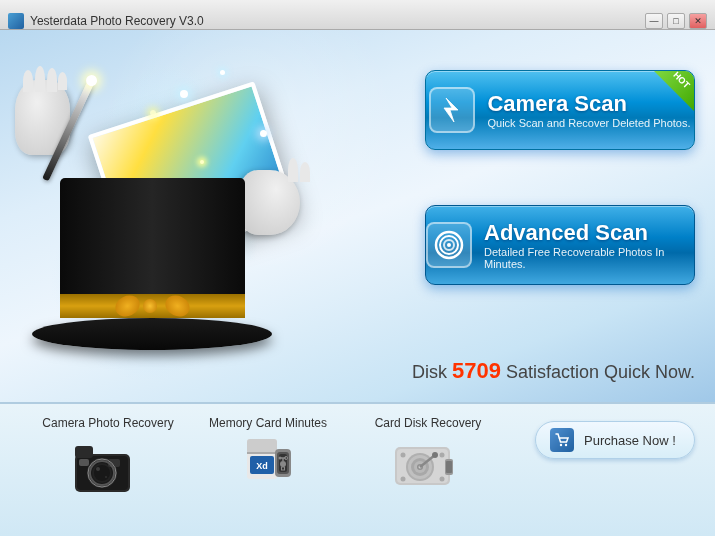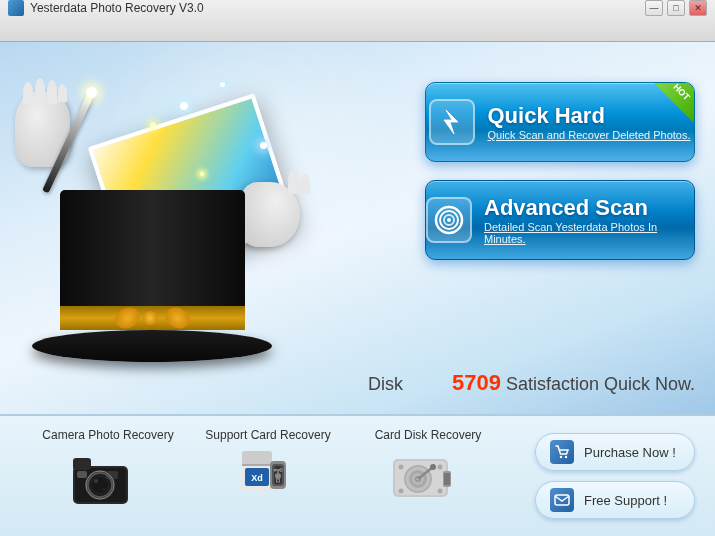--- a/index.html
+++ b/index.html
@@ -7,24 +7,24 @@
       width: 715px;
       height: 536px;
       font-family: Arial, sans-serif;
       overflow: hidden;
       background: #d6e8f5;
     }
 
     
     .titlebar {
       width: 100%;
-      height: 42px;
+      height: 30px;
       background: linear-gradient(to bottom, #f0f0f0, #d8d8d8);
       display: flex;
-      align-items: flex-start;
+      align-items: flex-end;
       justify-content: space-between;
       padding: 0 8px;
       border-bottom: 1px solid #aaa;
     }
     .titlebar-left {
       display: flex;
       align-items: center;
       gap: 6px;
     }
     .titlebar-icon {
@@ -118,20 +118,21 @@
     .quick-scan-btn {
       background: linear-gradient(to bottom, #50c0f0 0%, #0090d8 40%, #007ab8 60%, #50b0e8 100%);
       box-shadow: 0 4px 12px rgba(0,100,200,0.4), inset 0 1px 0 rgba(255,255,255,0.4);
       border: 1px solid #0070a0;
     }
 
     .advanced-scan-btn {
       background: linear-gradient(to bottom, #40b0e8 0%, #0080c8 40%, #006aaa 60%, #40a8e0 100%);
       box-shadow: 0 4px 12px rgba(0,100,200,0.4), inset 0 1px 0 rgba(255,255,255,0.4);
       border: 1px solid #005890;
+      margin-top: 37px;
     }
 
     .btn-icon {
       width: 46px;
       height: 46px;
       background: rgba(255,255,255,0.2);
       border-radius: 8px;
       border: 2px solid rgba(255,255,255,0.5);
       display: flex;
       align-items: center;
@@ -150,21 +151,20 @@
       font-weight: bold;
       color: white;
       text-shadow: 0 1px 3px rgba(0,0,50,0.4);
       display: block;
     }
 
     .btn-subtitle {
       font-size: 11px;
       color: rgba(255,255,255,0.9);
       display: block;
-      text-decoration: underline;
     }
 
     
     .hot-badge {
       position: absolute;
       top: 0;
       right: 0;
       width: 40px;
       height: 40px;
       background: linear-gradient(135deg, #80d840, #40a800);
@@ -189,21 +189,20 @@
       bottom: 18px;
       right: 20px;
       font-size: 18px;
       color: #444;
       font-weight: 500;
     }
     .users-number {
       color: #ff3300;
       font-weight: bold;
       font-size: 22px;
-      margin-left: 44px;
     }
 
     
     .bottom-panel {
       width: 100%;
       height: 134px;
       background: linear-gradient(to bottom, #e8f4fa, #d0e8f5);
       border-top: 2px solid #b0cce0;
       display: flex;
       align-items: flex-start;
@@ -231,21 +230,21 @@
       text-align: right;
       font-weight: 500;
       margin-left: 16px;
     }
 
     .feature-icon-wrap {
       width: 70px;
       height: 60px;
       display: flex;
       align-items: center;
-      justify-content: center;
+      justify-content: flex-end;
     }
 
     
     .action-buttons {
       display: flex;
       flex-direction: column;
       gap: 10px;
       margin-left: auto;
       padding-top: 5px;
     }
@@ -379,39 +378,39 @@
       <div class="hot-badge">
         <span class="hot-text">HOT</span>
       </div>
       <div class="scan-btn-inner">
         <div class="btn-icon">
           <svg width="28" height="28" viewBox="0 0 28 28" fill="none">
             <polygon points="8,2 20,14 12,14 16,26 6,12 14,12" fill="white" stroke="rgba(255,255,255,0.8)" stroke-width="1"></polygon>
           </svg>
         </div>
         <div class="btn-text-area">
-          <span class="btn-title">Quick Hard</span>
+          <span class="btn-title">Camera Scan</span>
           <span class="btn-subtitle">Quick Scan and Recover Deleted Photos.</span>
         </div>
       </div>
     </button>
 
     <button class="scan-btn advanced-scan-btn">
       <div class="scan-btn-inner">
         <div class="btn-icon">
           <svg width="30" height="30" viewBox="0 0 30 30">
             <circle cx="15" cy="15" r="13" fill="none" stroke="white" stroke-width="2.5"></circle>
             <circle cx="15" cy="15" r="9" fill="none" stroke="white" stroke-width="2"></circle>
             <circle cx="15" cy="15" r="5" fill="none" stroke="rgba(255,255,255,0.8)" stroke-width="2"></circle>
             <circle cx="15" cy="15" r="2" fill="white"></circle>
           </svg>
         </div>
         <div class="btn-text-area">
           <span class="btn-title">Advanced Scan</span>
-          <span class="btn-subtitle">Detailed Scan Yesterdata Photos In Minutes.</span>
+          <span class="btn-subtitle">Detailed Free Recoverable Photos In Minutes.</span>
         </div>
       </div>
     </button>
   </div>
 
   <div class="users-count">
     <span>Disk</span>
     <span class="users-number">5709</span>
     <span>Satisfaction Quick Now.</span>
   </div>
@@ -443,21 +442,21 @@
 
           <rect x="9" y="20" width="10" height="7" rx="2" fill="#555"></rect>
 
           <circle cx="32" cy="34" r="12" fill="none" stroke="#555" stroke-width="2"></circle>
           <circle cx="32" cy="34" r="14" fill="none" stroke="#888" stroke-width="1"></circle>
         </svg>
       </div>
     </div>
 
     <div class="feature-item">
-      <span class="feature-label">Support Card Recovery</span>
+      <span class="feature-label">Memory Card Minutes</span>
       <div class="feature-icon-wrap">
         <svg width="60" height="65" viewBox="0 0 60 65">
 
           <rect x="12" y="5" width="30" height="40" rx="3" fill="#e8e8e8"></rect>
           <rect x="12" y="5" width="30" height="15" fill="#cccccc" rx="3"></rect>
           <rect x="12" y="18" width="30" height="2" fill="#aaa"></rect>
 
           <rect x="15" y="22" width="24" height="18" rx="2" fill="#2060a8"></rect>
           <text x="27" y="35" text-anchor="middle" font-size="9" fill="white" font-family="Arial" font-weight="bold">Xd</text>
 
@@ -509,23 +508,14 @@
     <button class="action-btn">
       <div class="action-btn-icon">
         <svg width="16" height="16" viewBox="0 0 16 16">
           <path d="M2 2h2l2.5 8h6L14 6H5" stroke="white" stroke-width="1.5" fill="none" stroke-linecap="round"></path>
           <circle cx="7" cy="13" r="1.2" fill="white"></circle>
           <circle cx="12" cy="13" r="1.2" fill="white"></circle>
         </svg>
       </div>
       <span>Purchase Now !</span>
     </button>
-    <button class="action-btn">
-      <div class="action-btn-icon">
-        <svg width="16" height="16" viewBox="0 0 16 16">
-          <rect x="1" y="3" width="14" height="10" rx="2" fill="none" stroke="white" stroke-width="1.5"></rect>
-          <polyline points="1,4 8,9 15,4" stroke="white" stroke-width="1.5" fill="none"></polyline>
-        </svg>
-      </div>
-      <span>Free Support !</span>
-    </button>
   </div>
 </div>
 
 </body></html>

